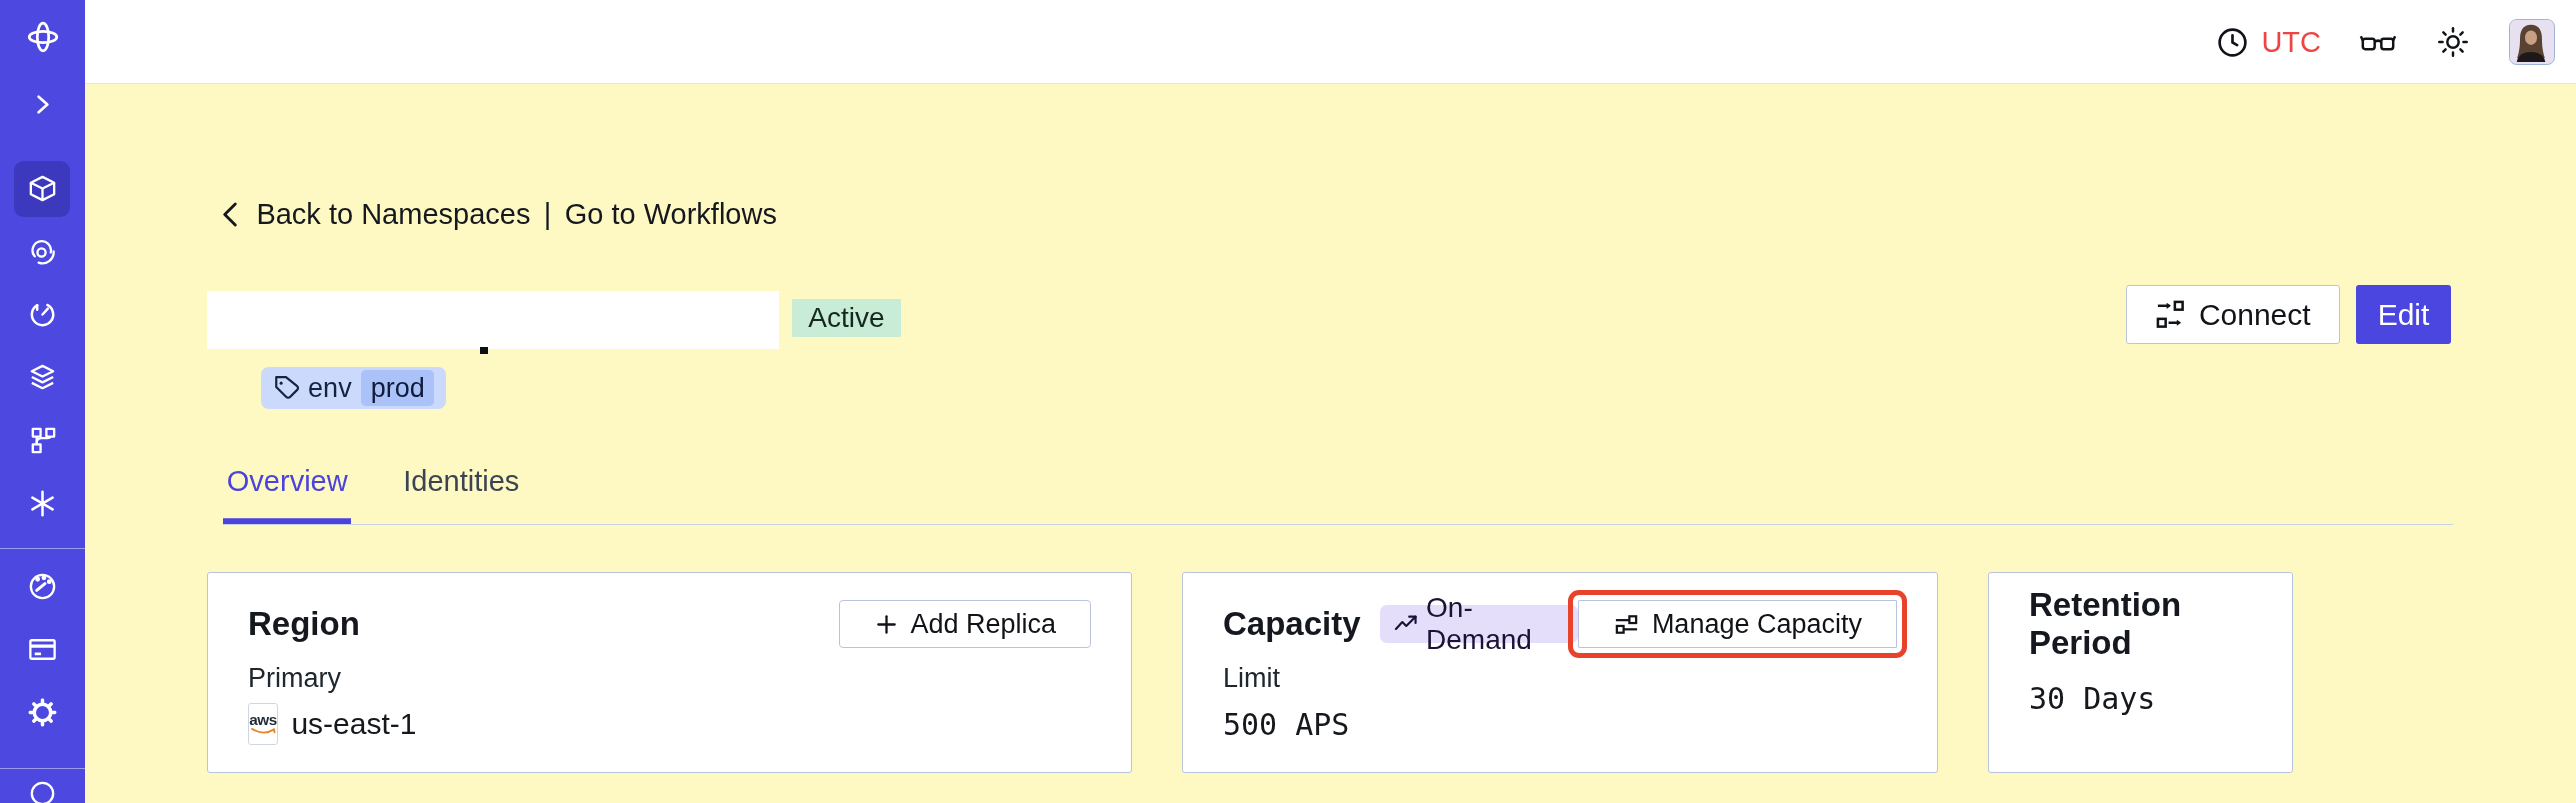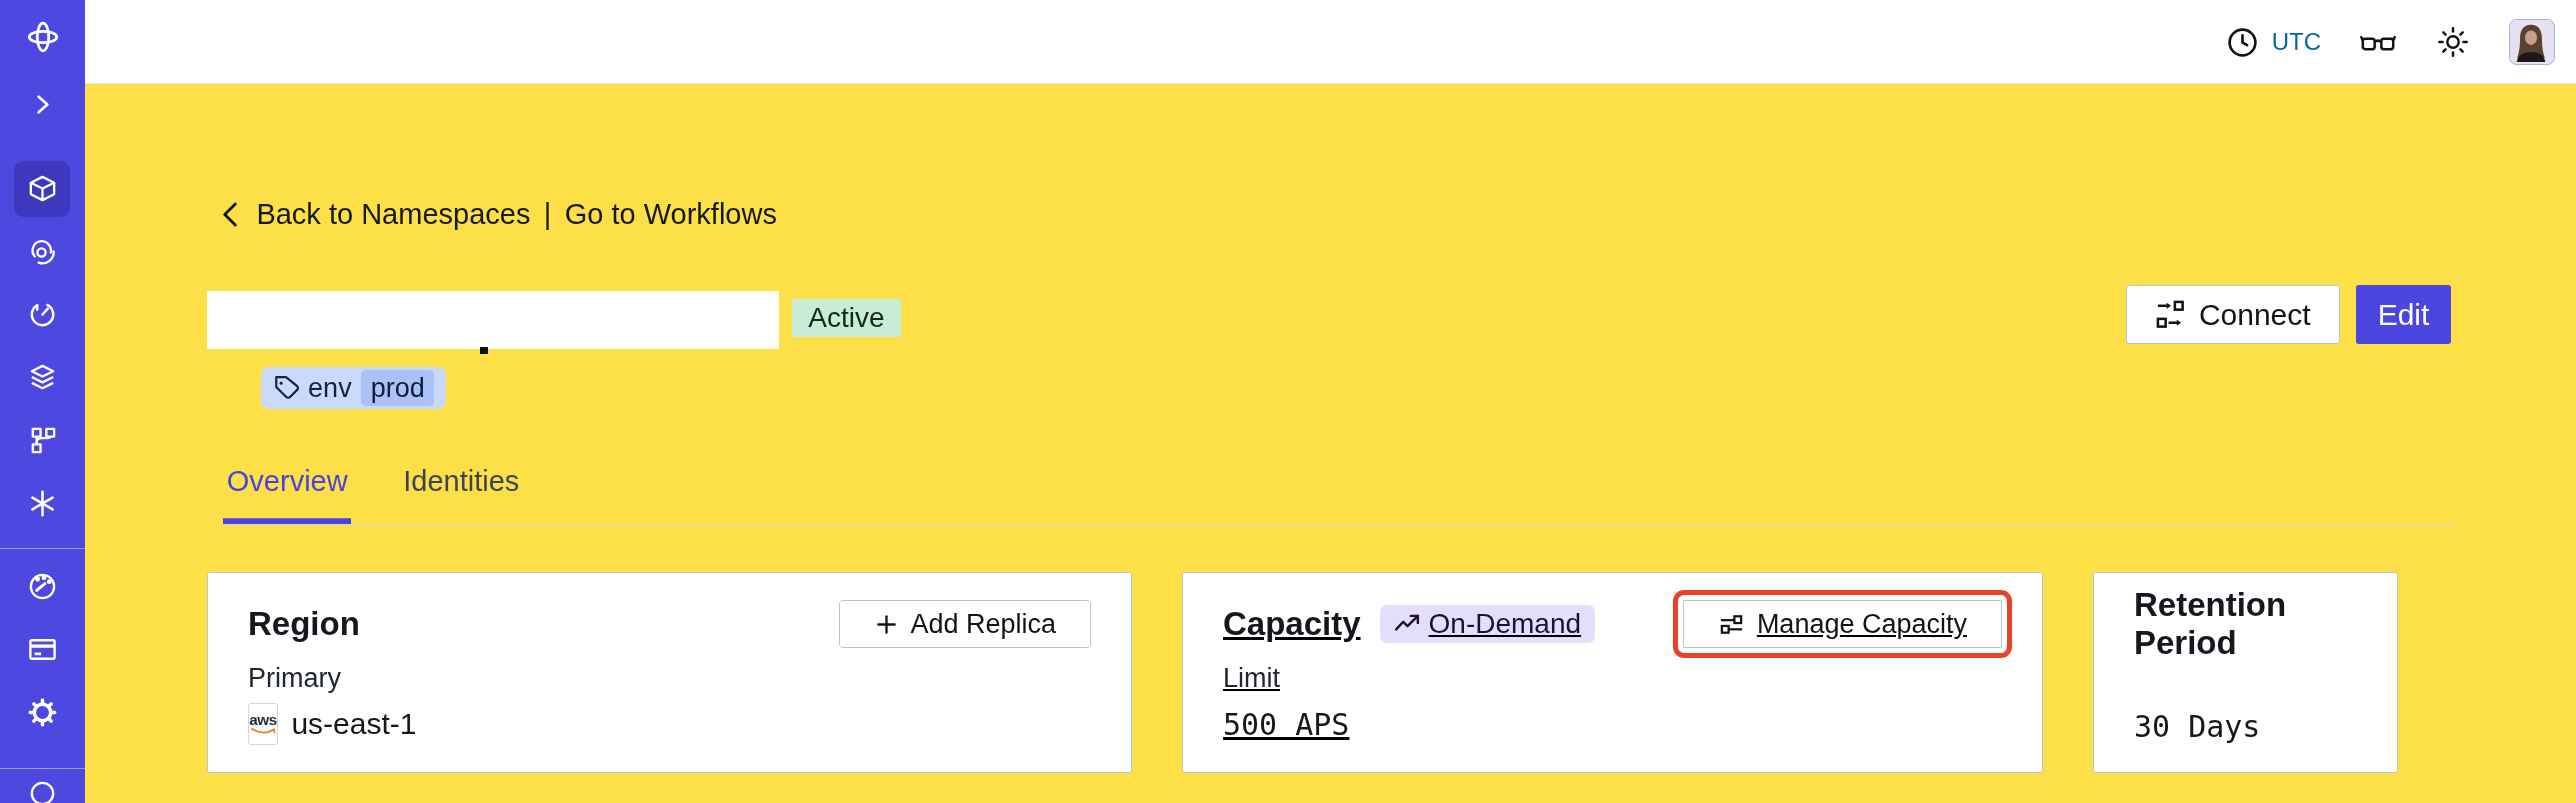--- a/index.html
+++ b/index.html
@@ -17,27 +17,27 @@
              background:#3D39BE; border-radius:9.6px; }
   .side-icon.active-item svg { position:relative; }
   .side-divider { width:85px; height:0; border-top:1.4px solid rgba(255,255,255,.45); margin:5.8px 0; }
   .side-bottom { margin-top:auto; }
 
   
   .topbar { position:absolute; left:85px; top:0; right:0; height:84px; background:#FFFFFF;
             border-bottom:1.9px solid #E0E5EF; z-index:5; }
   .topbar-right { position:absolute; right:21px; top:0; height:84px; display:flex; align-items:center; gap:38px; }
   .tz-group { display:flex; align-items:center; gap:11.5px; cursor:pointer; }
-  .tz-label { font-size:24px; color:#0369a1; font-weight:500; }
+  .tz-label { font-size:29px; color:#ef4444; font-weight:500; }
   .icon-btn { display:flex; align-items:center; justify-content:center; cursor:pointer; }
   .avatar { width:46px; height:46px; border-radius:7.7px; border:1.9px solid #9FB2D8; background:#E7E0F1;
             overflow:hidden; cursor:pointer; }
 
   
-  .content { position:absolute; left:85px; top:84px; right:0; bottom:0; background:#fde047; }
+  .content { position:absolute; left:85px; top:84px; right:0; bottom:0; background:#fef9c3; }
 
   .back-row { position:absolute; left:133px; top:109px; height:42px; display:flex; align-items:center; gap:13.4px; }
   .back-row a { font-size:29px; color:#15191E; text-decoration:none; cursor:pointer; font-weight:450; }
   .crumb-sep { font-size:29px; color:#15191E; font-weight:300; }
 
   .ns-name-box { position:absolute; left:122px; top:207px; width:572px; height:58px; background:#FFFFFF; }
   .ns-name-dot { position:absolute; left:395px; top:263px; width:7.7px; height:6.7px; background:#0E0F10; }
   .status-badge { position:absolute; left:707px; top:215px; height:38px; padding:0 16.3px; border-radius:1px;
             background:#C8ECD6; color:#15271E; font-size:28px; display:flex; align-items:center; }
 
@@ -54,33 +54,33 @@
   .tag-chip { background:#ABC2F8; border-radius:4.8px; padding:2.9px 9.6px; font-size:27px; color:#101C3A; }
 
   .tabs { position:absolute; left:122px; top:380px; right:123px; display:flex; gap:48px;
           border-bottom:1.9px solid #C9D2E2;margin-left:16px; }
   .tab { font-size:29px; line-height:35px; padding:0 3.8px 25px 3.8px; color:#3C4453; cursor:pointer; }
   .tab.active { color:#4A43DC; box-shadow:inset 0 -5.8px 0 #4A43DC; }
 
   .cards { position:absolute; left:122px; top:488px; display:flex; gap:50px; }
   .card { background:#FFFFFF; border:1.9px solid #B9C4DC; border-radius:2.9px; height:201px; padding:0 40px; }
   .card.region { width:925px; }
-  .card.capacity { width:861px;text-decoration:underline; }
+  .card.capacity { width:756px; }
   .card.retention { width:305px; }
   .card-title-row { margin-top:25px; height:52px; display:flex; align-items:center; justify-content:space-between; }
   .card-title-left { display:flex; align-items:center; gap:19px; }
   .card-title { font-size:33px; font-weight:600; color:#15181E; }
   .card-btn { height:48px; background:#FFFFFF; border:1.9px solid #B9C4DC; border-radius:3.8px; padding:0 34px;
             display:flex; align-items:center; gap:11.5px; font-size:27px; color:#101418; cursor:pointer; white-space:nowrap; }
   .red-highlight { outline:5.8px solid #E8432A; outline-offset:5.8px; border-radius:1px; }
   .ondemand-badge { height:38px; padding:0 14.4px; border-radius:6.7px; background:#E5DEFA; color:#1C1236;
             font-size:28px; display:flex; align-items:center; gap:8.6px; }
   .card-label { margin-top:13.4px; font-size:27px; color:#20262E; }
   .value-row { margin-top:7.7px; height:44px; display:flex; align-items:center; gap:13.4px; }
-  .value-row.retention-value { margin-top:54px; }
+  .value-row.retention-value { margin-top:26px; }
   .mono-value { font-family:"DejaVu Sans Mono", monospace; font-size:30px; color:#15181D; }
   .plain-value { font-size:30px; color:#15181D; }
   .aws-badge { width:30px; height:42px; background:#FFFFFF; border:1.4px solid #D0D6E0; border-radius:2.9px;
             display:flex; flex-direction:column; align-items:center; justify-content:center; }
   .aws-text { font-size:15.3px; font-weight:700; color:#1F2B38; letter-spacing:-0.5px; line-height:14.4px; }
 </style>
 </head>
 <body>
 
 <aside class="sidebar">

